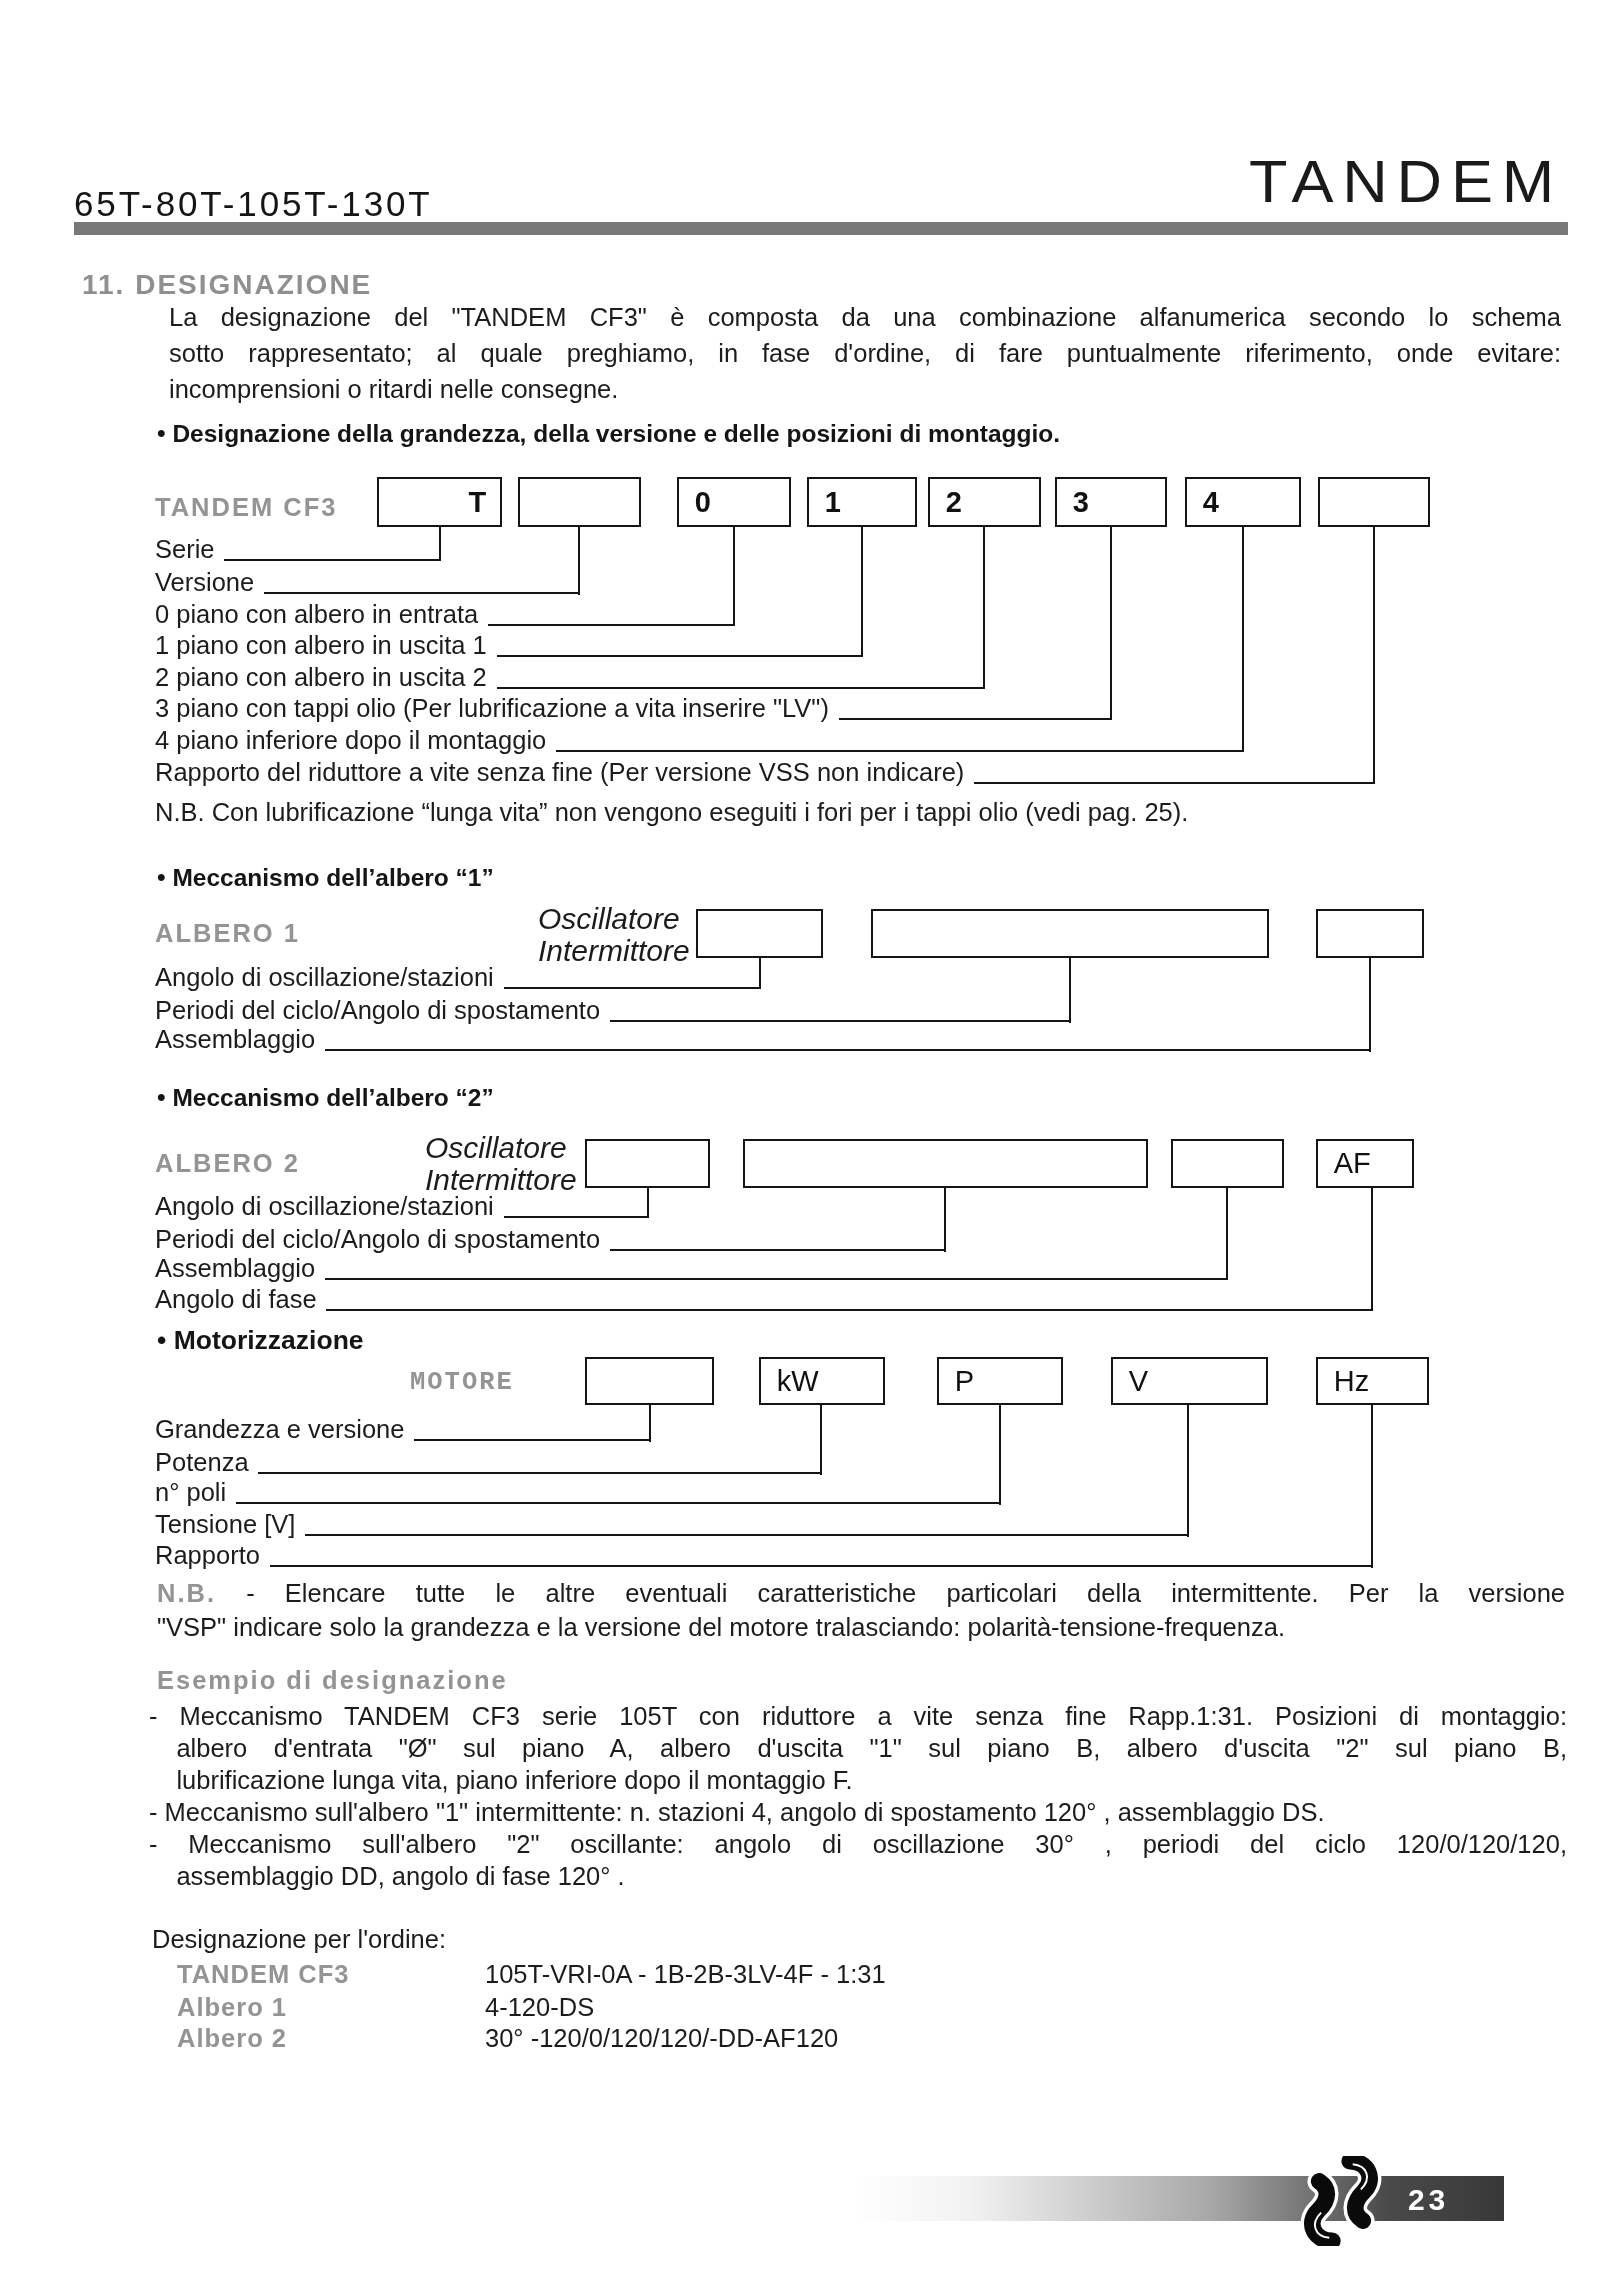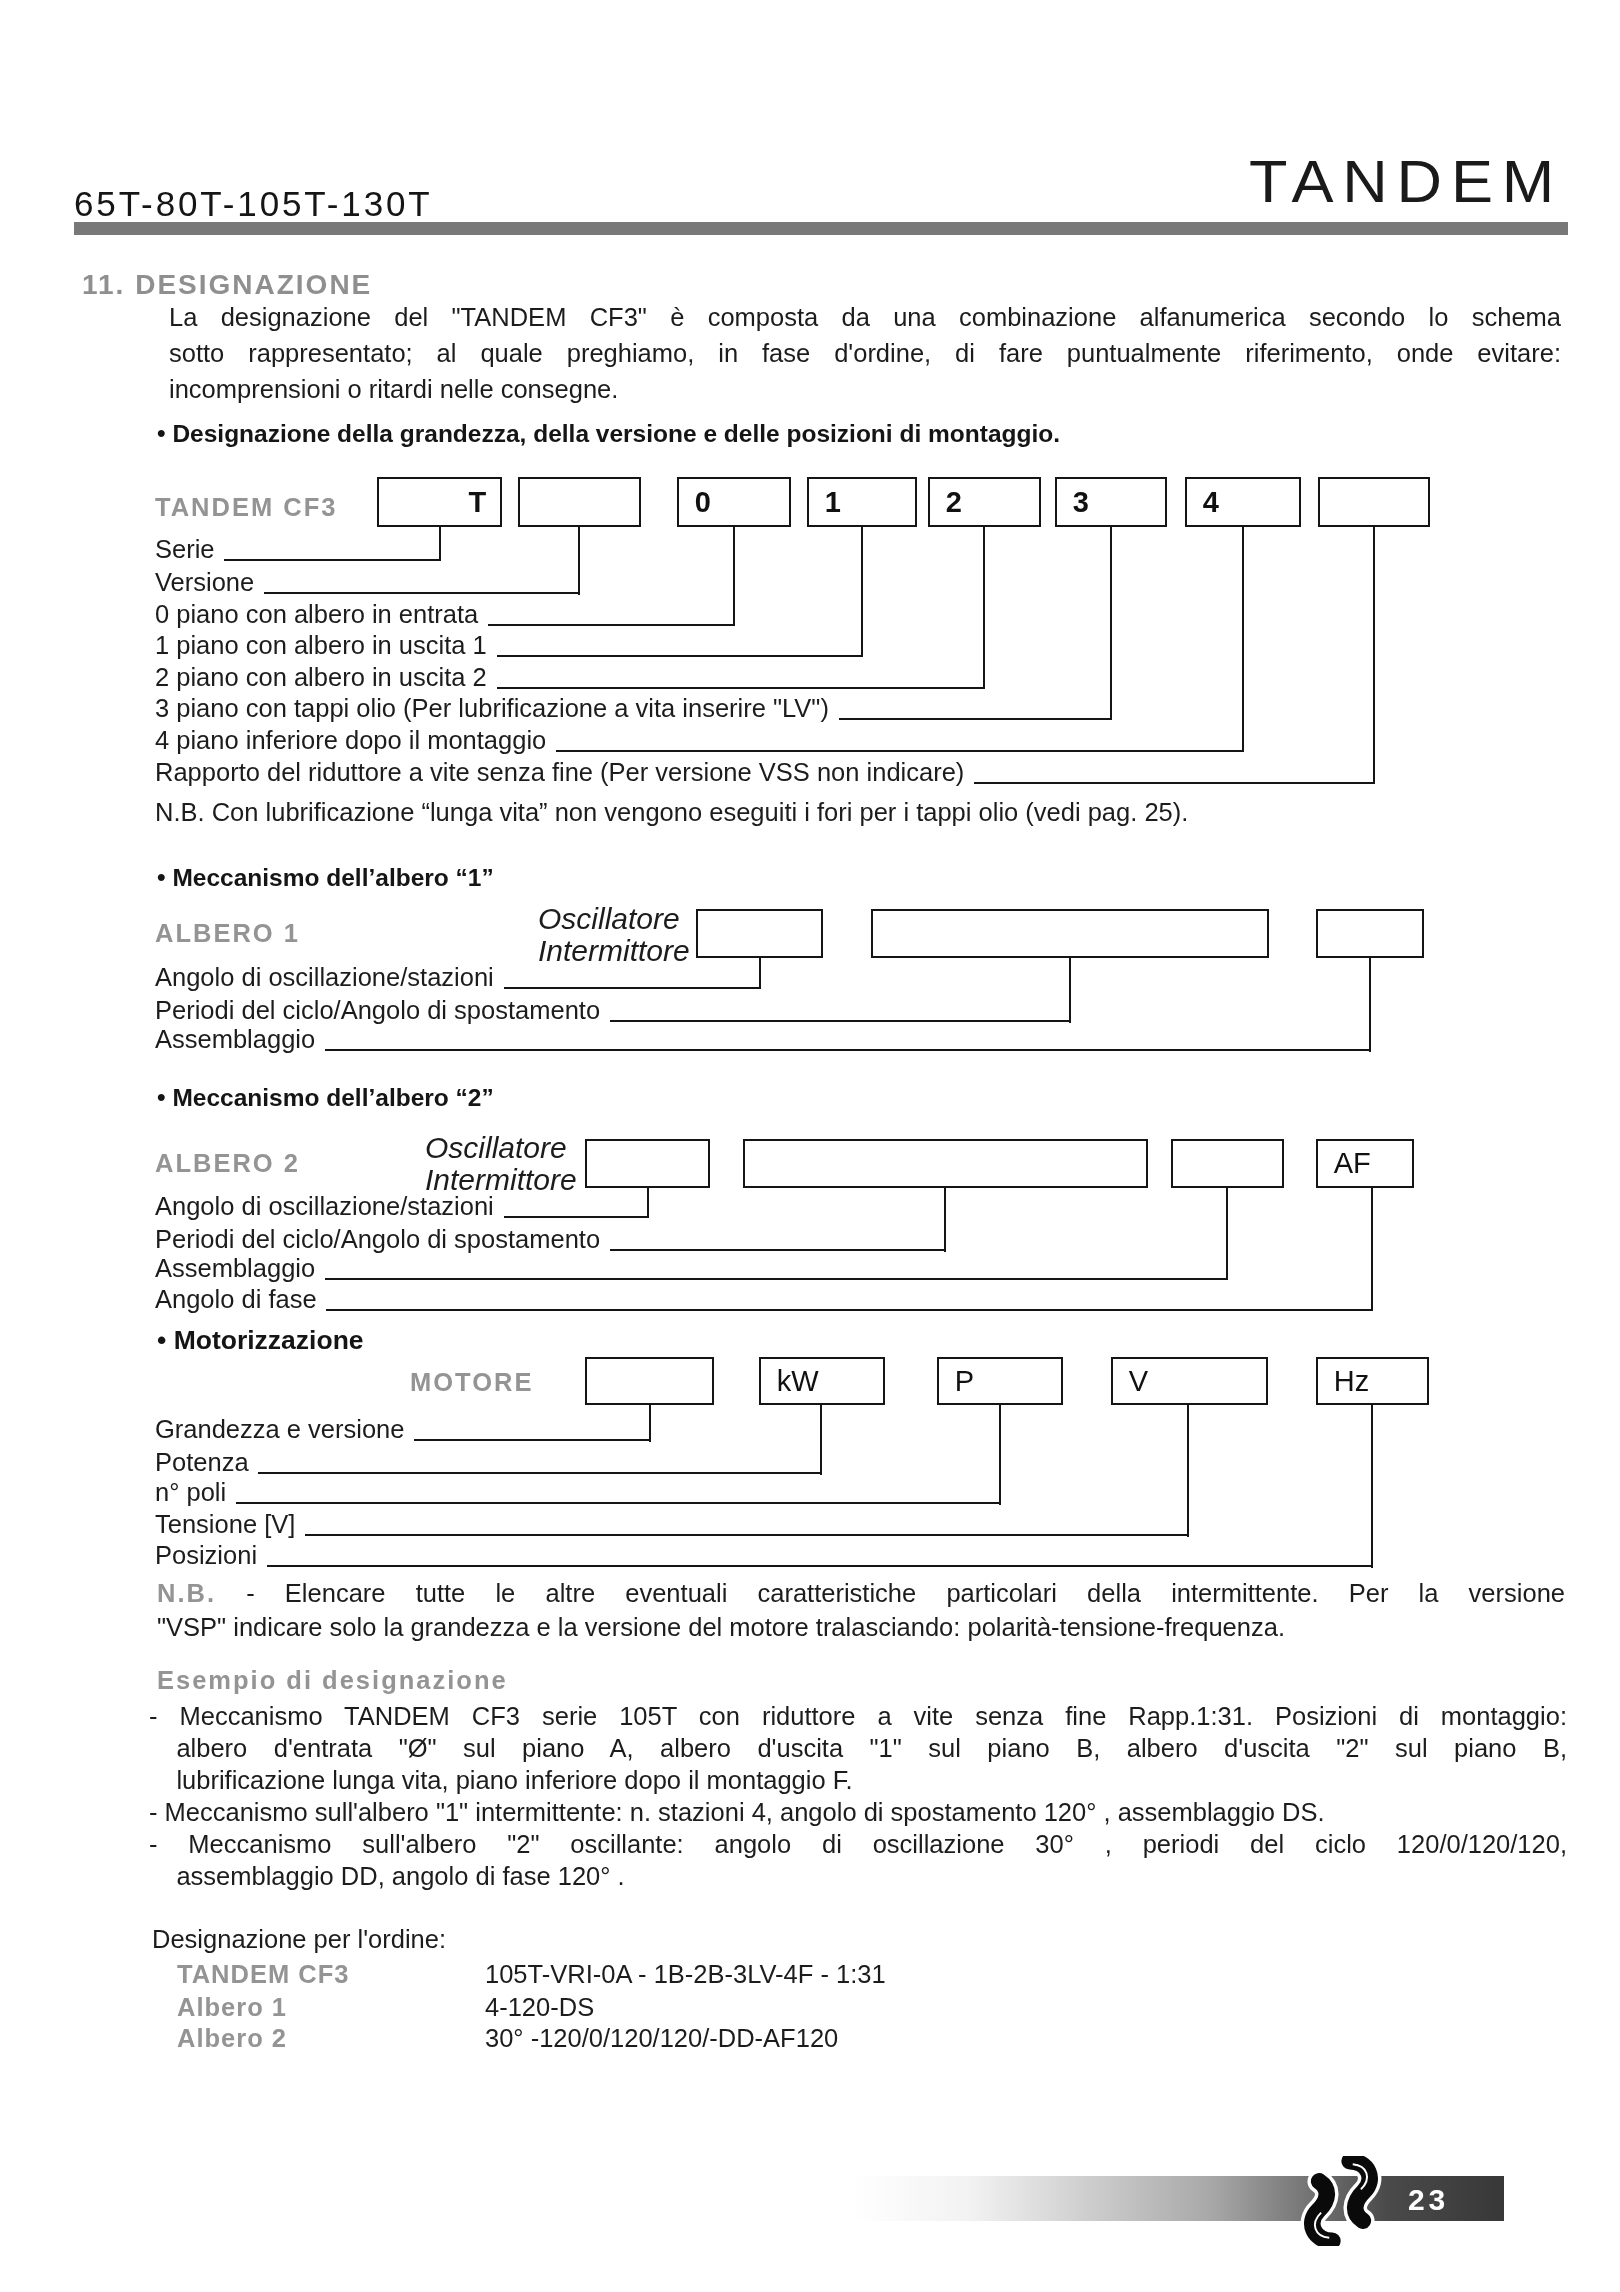--- a/index.html
+++ b/index.html
@@ -203,21 +203,21 @@
   <div class="drow" style="left:155px;top:1254px;width:1073px;">
       <span>Assemblaggio</span>
       <span class="leader"></span>
     </div>
   <div class="drow" style="left:155px;top:1285px;width:1218px;">
       <span>Angolo di fase</span>
       <span class="leader"></span>
     </div>
 
   <div class="abs bullet" style="left:157px;top:1325px;font-size:26.5px;">• Motorizzazione</div>
-  <div class="abs gray-head" style="left:410px;top:1368px;">MOTORE</div>
+  <div class="abs gray-head" style="left:410px;top:1368px;font-family:Liberation Mono, monospace;">MOTORE</div>
 
   <div class="dbox" style="left:585px;top:1357px;width:129px;height:48px;">
       <span></span>
     </div>
   <div class="dbox" style="left:759px;top:1357px;width:126px;height:48px;">
       <span>kW</span>
     </div>
   <div class="dbox" style="left:937px;top:1357px;width:126px;height:48px;">
       <span>P</span>
     </div>
@@ -244,21 +244,21 @@
     </div>
   <div class="drow" style="left:155px;top:1478px;width:846px;">
       <span>n° poli</span>
       <span class="leader"></span>
     </div>
   <div class="drow" style="left:155px;top:1510px;width:1034px;">
       <span>Tensione [V]</span>
       <span class="leader"></span>
     </div>
   <div class="drow" style="left:155px;top:1541px;width:1218px;">
-      <span>Posizioni</span>
+      <span>Rapporto</span>
       <span class="leader"></span>
     </div>
 
   <div class="abs" style="left:157px;top:1576px;width:1408px;">
     <div class="nbline j"><span class="nb-label">N.B.</span><span> - Elencare tutte le altre eventuali caratteristiche particolari della intermittente. Per la versione</span></div>
     <div class="nbline">"VSP" indicare solo la grandezza e la versione del motore tralasciando: polarità-tensione-frequenza.</div>
   </div>
 
   <div class="abs gray-head ex-title" style="left:157px;top:1666px;">Esempio di designazione</div>
   <div class="abs" style="left:149px;top:1700px;width:1418px;">

